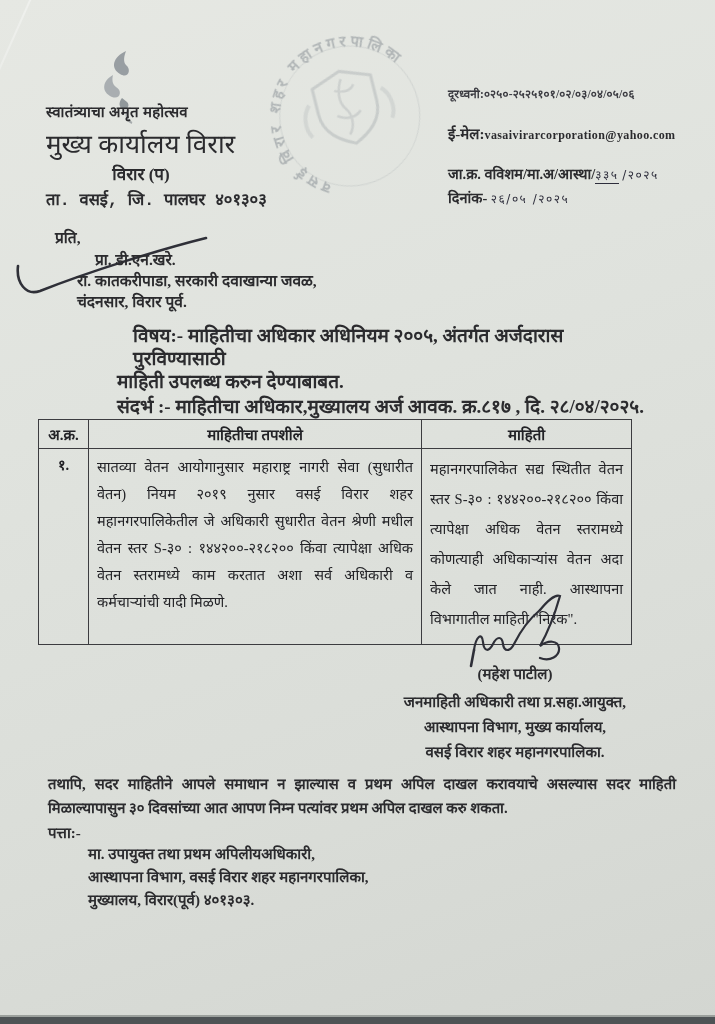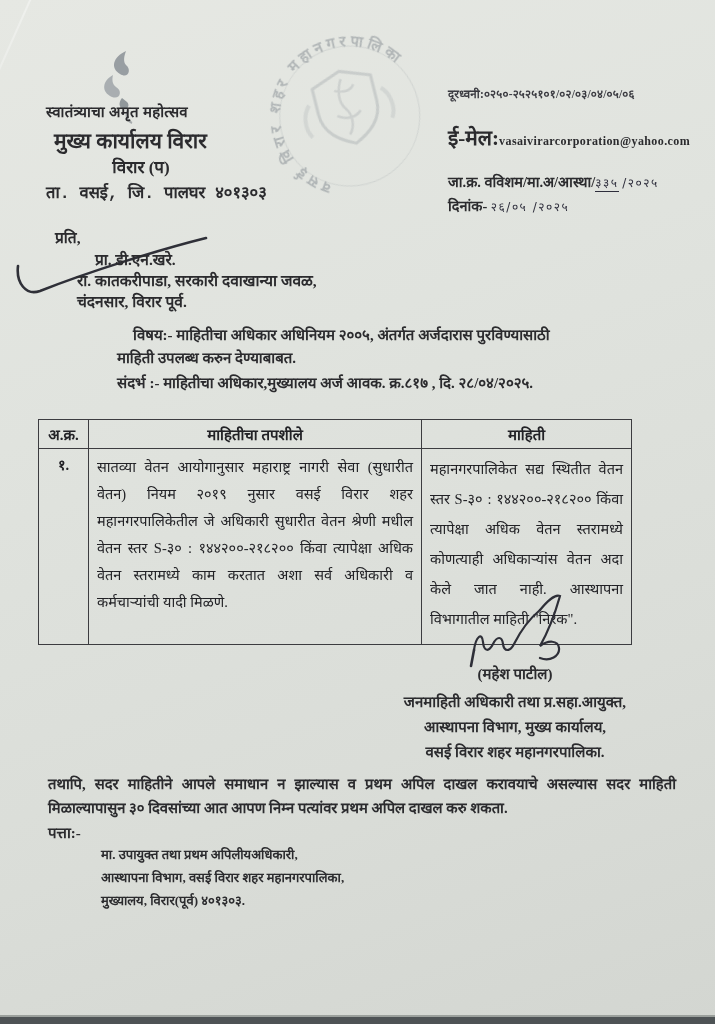--- a/index.html
+++ b/index.html
@@ -18,50 +18,50 @@
     position:absolute;left:38px;top:-20px;width:2px;height:260px;
     background:linear-gradient(#ffffff66,#ffffff00);
     transform:rotate(24deg);transform-origin:top left;
   }
   .bottom-strip{position:absolute;left:0;bottom:0;width:100%;height:7px;background:#4e5355;}
   .bottom-strip2{position:absolute;left:0;bottom:7px;width:100%;height:2px;background:#9ba09c;}
 
   
   .lh-left{left:46px;top:102px;width:230px;line-height:1.45;}
   .lh-tagline{font-size:15px;font-weight:600;letter-spacing:.3px;}
-  .lh-office{font-size:21px;font-weight:700;margin-top:2px;margin-left:8px;}
+  .lh-office{font-size:26px;font-weight:400;margin-top:2px;}
   .lh-branch{font-size:17px;font-weight:700;text-align:center;width:190px;}
   .lh-addr{font-size:16.5px;font-weight:700;margin-top:1px;font-family:Liberation Mono, monospace;}
 
   
   .lh-right{left:448px;top:86px;width:262px;}
   .lh-phone{font-size:11.5px;font-weight:700;color:#3a3a40;letter-spacing:.2px;}
   .lh-email{margin-top:22px;font-size:14px;}
-  .lh-email b{font-size:21px;}
+  .lh-email b{font-size:15px;}
   .lh-email .latin{font-family:Liberation Serif, serif;font-weight:700;font-size:12px;letter-spacing:.4px;}
   .lh-ref{margin-top:20px;font-size:14.5px;font-weight:600;}
   .lh-date{margin-top:4px;font-size:14.5px;font-weight:600;}
   .hand{
     font-family:"DejaVu Sans",sans-serif;font-weight:400;
     color:#2e2e3c;font-size:12px;letter-spacing:1.5px;
   }
   .hand.u{border-bottom:1.5px solid #2e2e3c;padding-bottom:1px;}
 
   
   .seal{left:252px;top:18px;opacity:.55;filter:blur(.5px);transform:rotate(-14deg);}
 
   
   .recipient{left:55px;top:228px;font-size:15.5px;font-weight:600;line-height:19px;}
   .recipient .r-name{margin-left:40px;margin-top:3px;font-family:Liberation Serif, serif;}
   .recipient .r-l2{margin-left:22px;margin-top:2px;}
   .recipient .r-l3{margin-left:22px;margin-top:2px;}
   .tick{left:8px;top:228px;}
 
   
-  .subject{left:117px;top:324px;width:540px;font-size:15px;font-weight:600;line-height:23px;}
+  .subject{left:117px;top:324px;width:540px;font-size:19px;font-weight:600;line-height:23px;}
   .subject .s1{margin-left:16px;}
   .subject .s2{}
   .subject .sref{margin-top:2px;}
 
   
   table.info{
     position:absolute;left:38px;top:419px;width:593px;
     border-collapse:collapse;table-layout:fixed;
   }
   table.info th,table.info td{
@@ -76,21 +76,21 @@
   col.c1{width:50px;}col.c2{width:333px;}col.c3{width:210px;}
 
   
   .sign-svg{left:452px;top:592px;}
   .sign-block{left:355px;top:662px;width:320px;text-align:center;font-size:15px;font-weight:600;line-height:25px;}
   .sign-name{margin-bottom:3px;font-family:Liberation Serif, serif;}
 
   
   .appeal{left:48px;top:772px;width:628px;font-size:14.8px;font-weight:600;line-height:24px;text-align:justify;}
   .appeal-label{left:48px;top:822px;font-size:15px;font-weight:700;}
-  .appeal-addr{left:101px;top:843px;font-size:13px;font-weight:600;line-height:23px;}
+  .appeal-addr{left:88px;top:843px;font-size:15px;font-weight:600;line-height:23px;}
 </style>
 </head>
 <body>
 
 <div class="paper">
   <div class="fold"></div>
 
   <svg class="abs" style="left:82px;top:48px;" width="72" height="76" viewBox="0 0 72 76">
     <path d="M44,3 C31,9 28,20 38,26 C46,31 50,22 44,17 C41,14 42,8 44,3 Z" fill="#8b9196" opacity=".85"></path>
     <path d="M31,27 C20,33 19,44 30,49 C38,52 41,43 34,39 C30,36 30,31 31,27 Z" fill="#9aa0a5" opacity=".8"></path>

